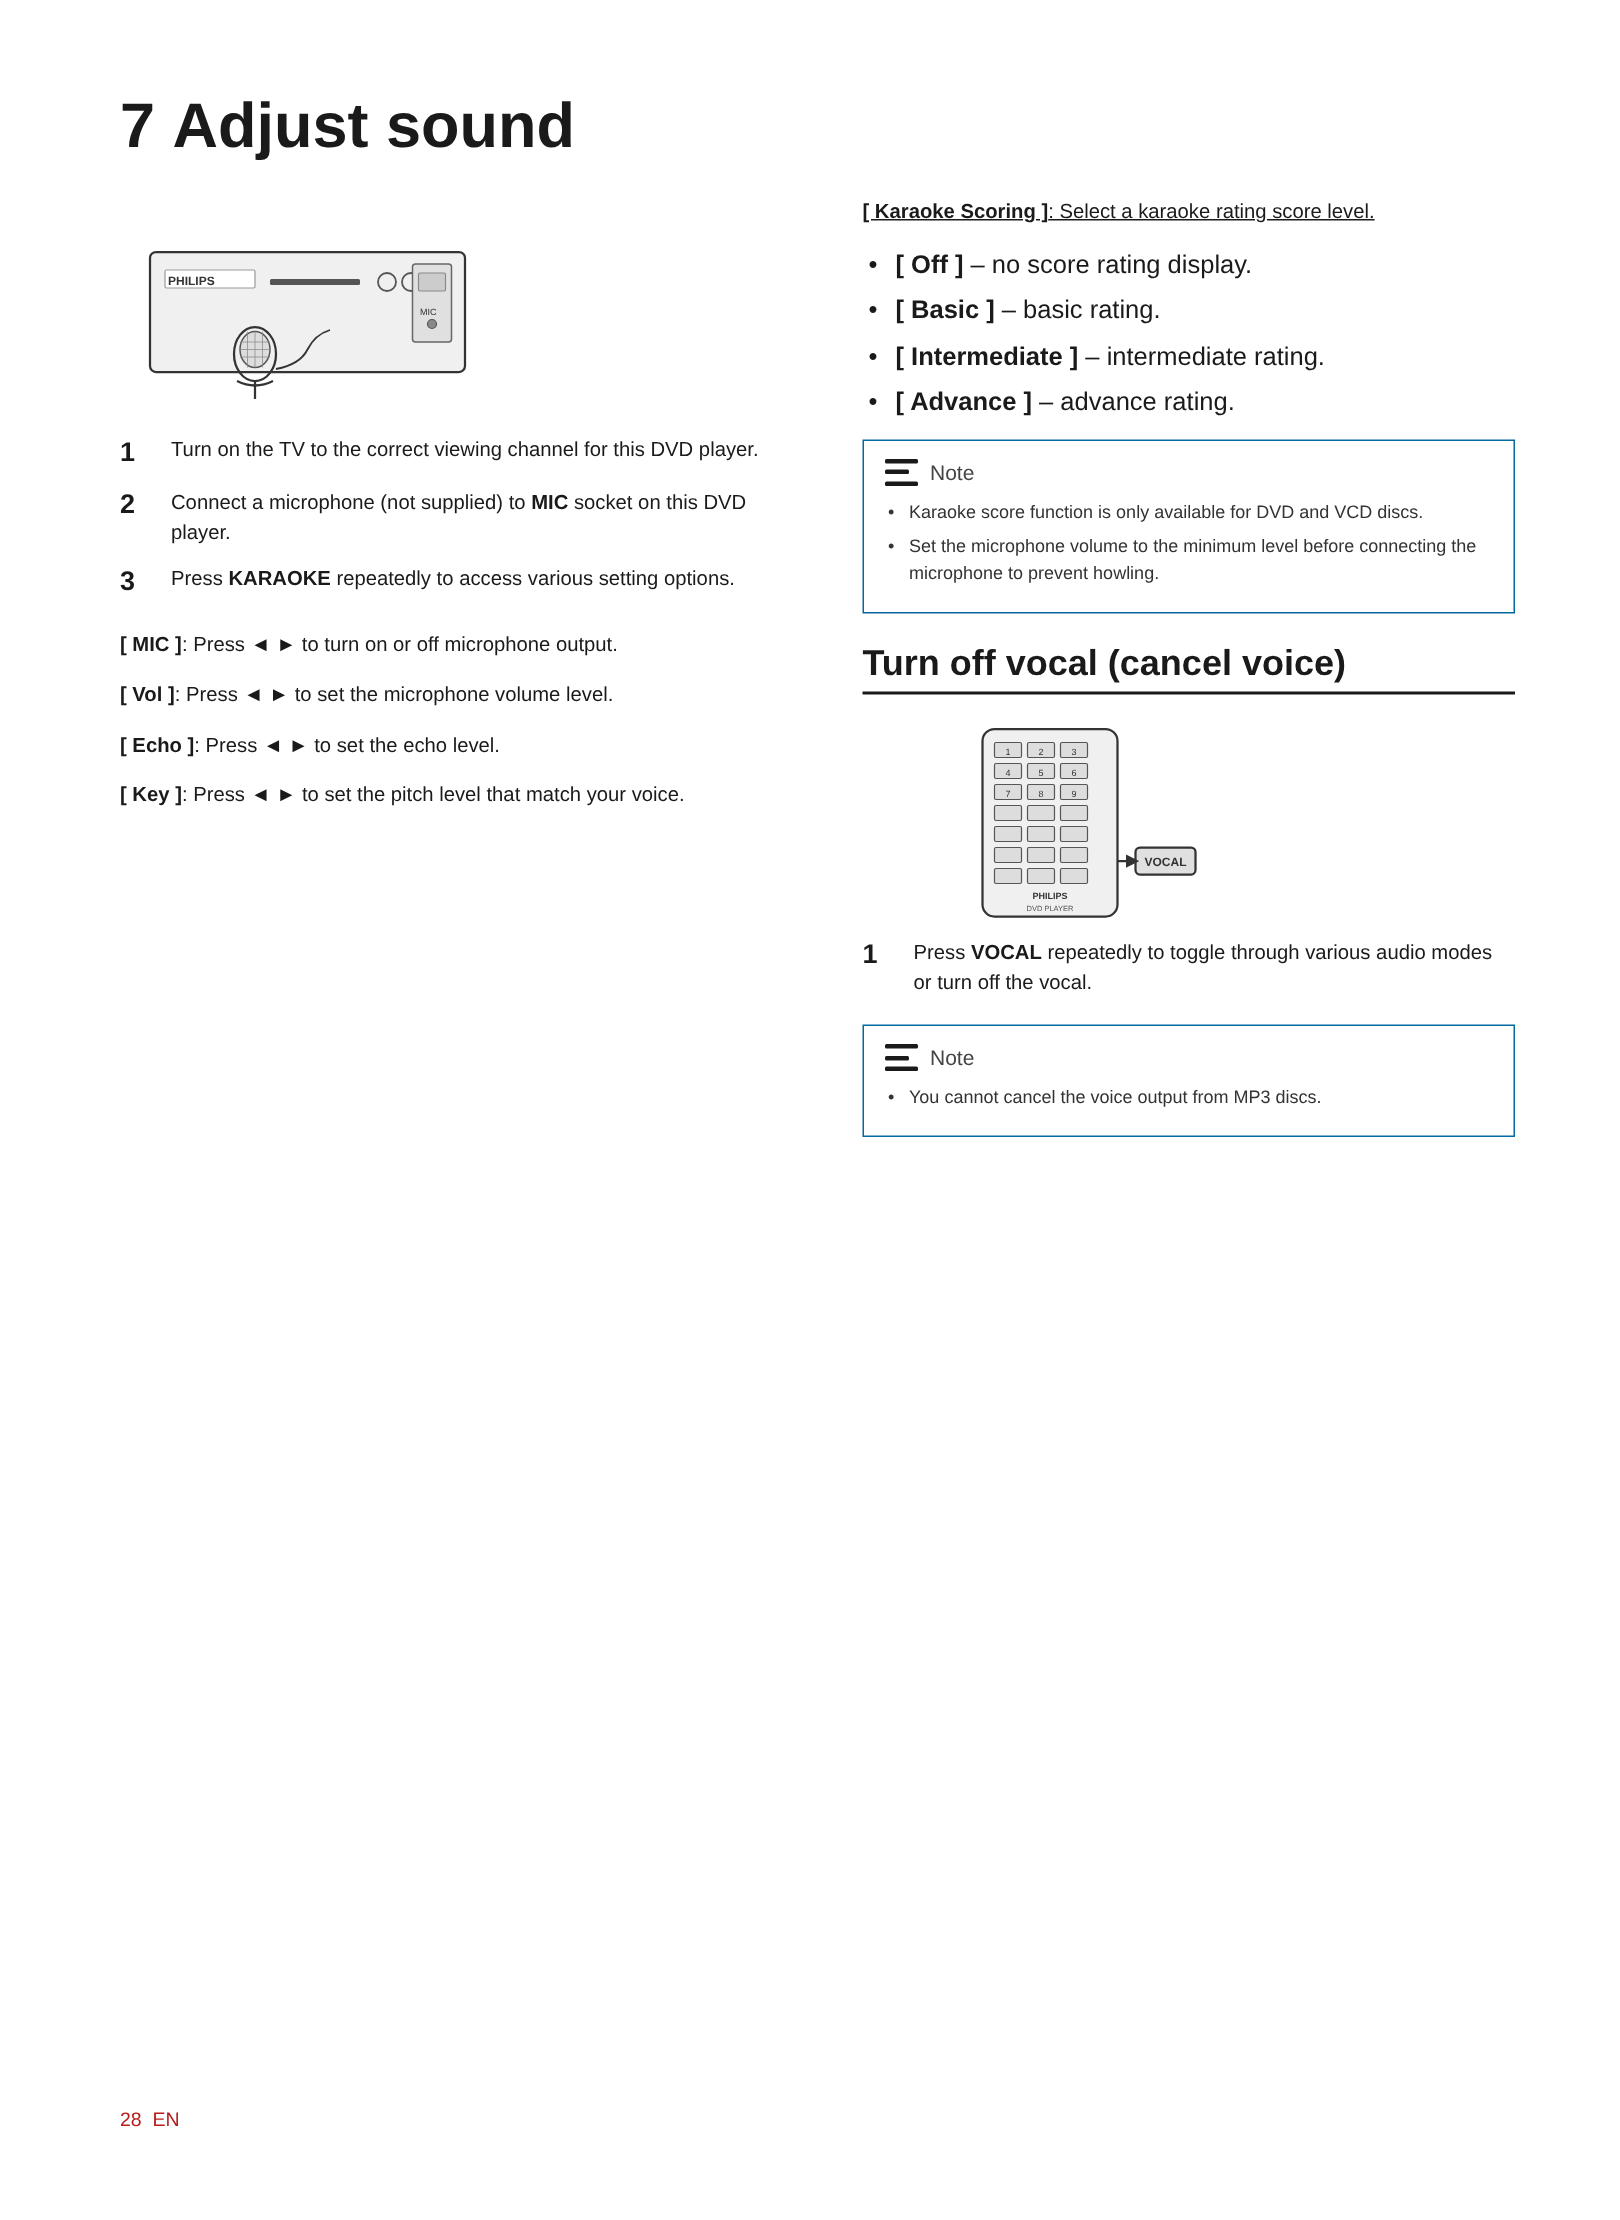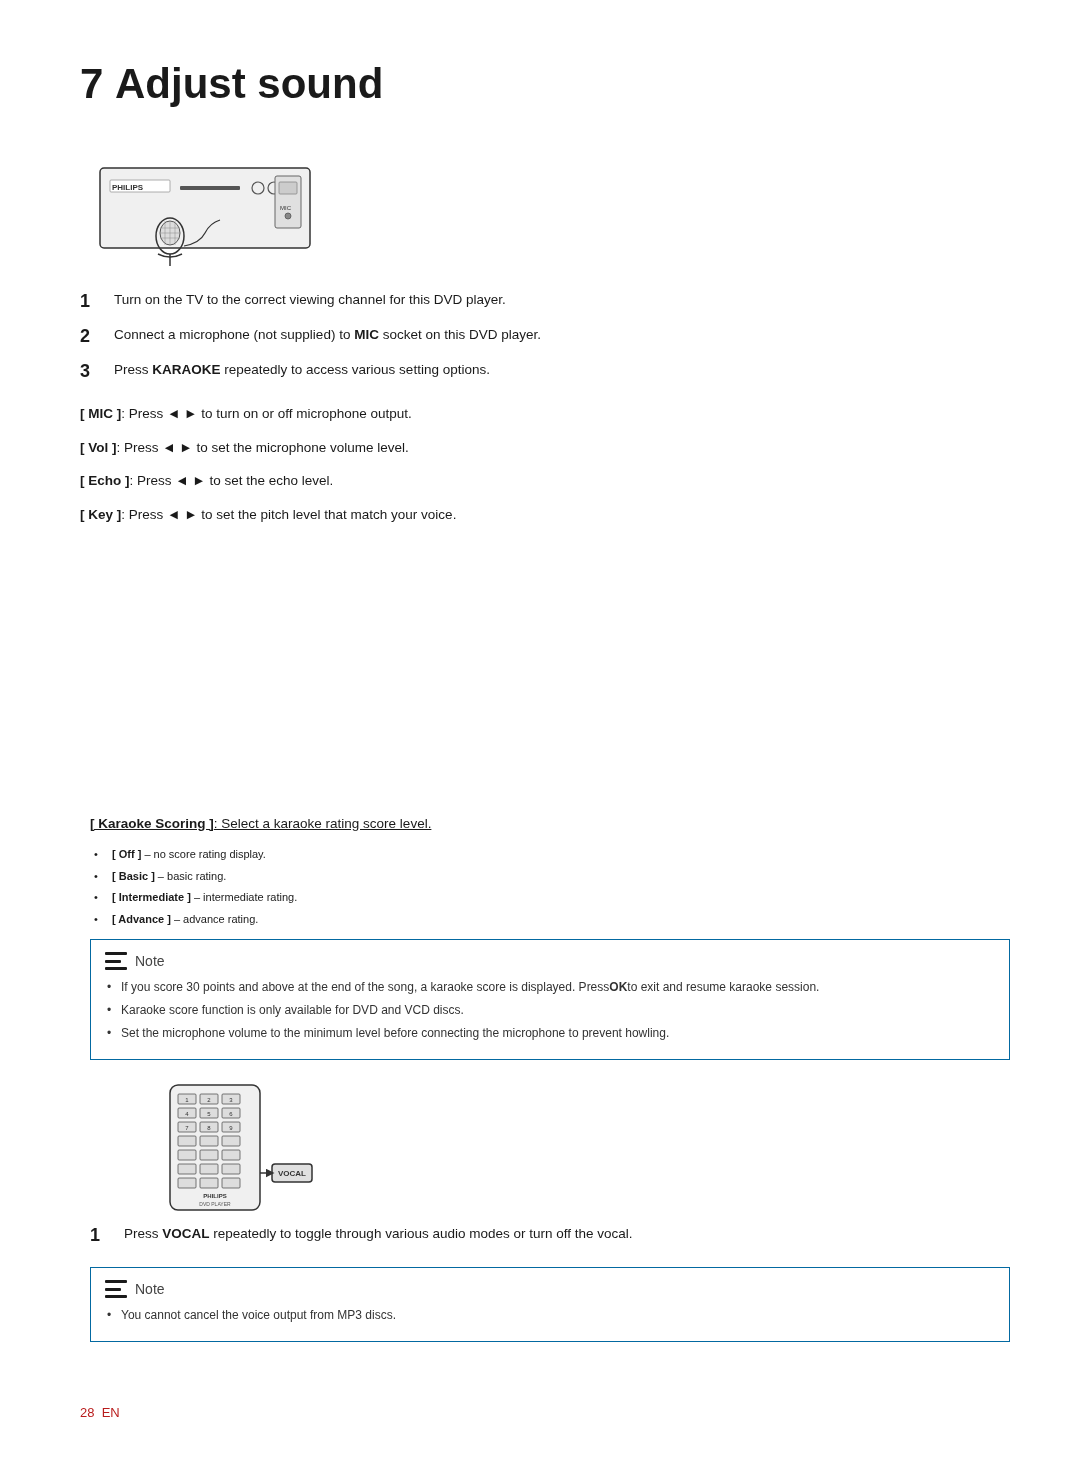--- a/index.html
+++ b/index.html
@@ -14,21 +14,21 @@
     }
     .page {
       width: 1080px;
       height: 1480px;
       padding: 60px 70px 60px 80px;
       display: flex;
       flex-direction: column;
     }
     .two-col {
       display: flex;
-      flex-direction: column;
+      flex-direction: row;
       gap: 40px;
       flex: 1;
     }
     .left-col {
       flex: 1;
       padding-right: 10px;
     }
     .right-col {
       flex: 1;
       padding-left: 10px;
@@ -80,21 +80,21 @@
       font-weight: bold;
     }
     .bullet-list {
       list-style: none;
       margin: 8px 0 12px 0;
     }
     .bullet-list li {
       display: flex;
       align-items: flex-end;
       margin-bottom: 5px;
-      font-size: 11px;
+      font-size: 17px;
       line-height: 1.5;
     }
     .bullet-list li::before {
       content: "•";
       margin-right: 8px;
       margin-left: 4px;
       min-width: 10px;
     }
     .note-box {
       border: 1px solid #0369a1;
@@ -287,26 +287,26 @@
       <div class="note-box">
         <div class="note-box-header">
           <div class="note-icon">
             <span></span>
             <span></span>
             <span></span>
           </div>
           <span class="note-label">Note</span>
         </div>
         <ul>
-          <li>If you score 30 points and above at the end of the song, a karaoke score is displayed. Press <b>OK</b> to exit and resume karaoke session.</li>
           <li>Karaoke score function is only available for DVD and VCD discs.</li>
           <li>Set the microphone volume to the minimum level before connecting the microphone to prevent howling.</li>
         </ul>
       </div>
 
+      <div class="section-title-large">Turn off vocal (cancel voice)</div>
 
       <div class="remote-diagram">
         <svg width="200" height="140" viewBox="0 0 200 140" xmlns="http://www.w3.org/2000/svg">
 
           <rect x="20" y="5" width="90" height="125" rx="8" class="remote-body"></rect>
 
           <rect x="28" y="14" width="18" height="10" rx="1" class="remote-btn"></rect>
           <rect x="50" y="14" width="18" height="10" rx="1" class="remote-btn"></rect>
           <rect x="72" y="14" width="18" height="10" rx="1" class="remote-btn"></rect>
           <rect x="28" y="28" width="18" height="10" rx="1" class="remote-btn"></rect>

